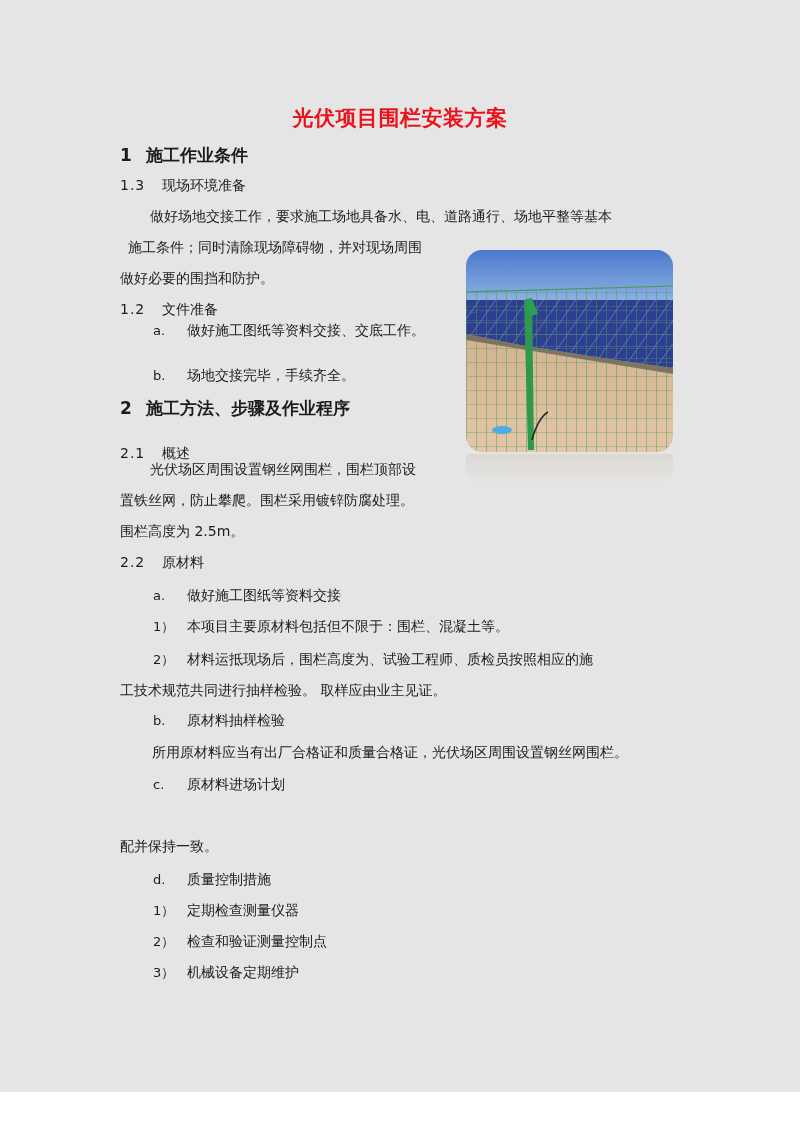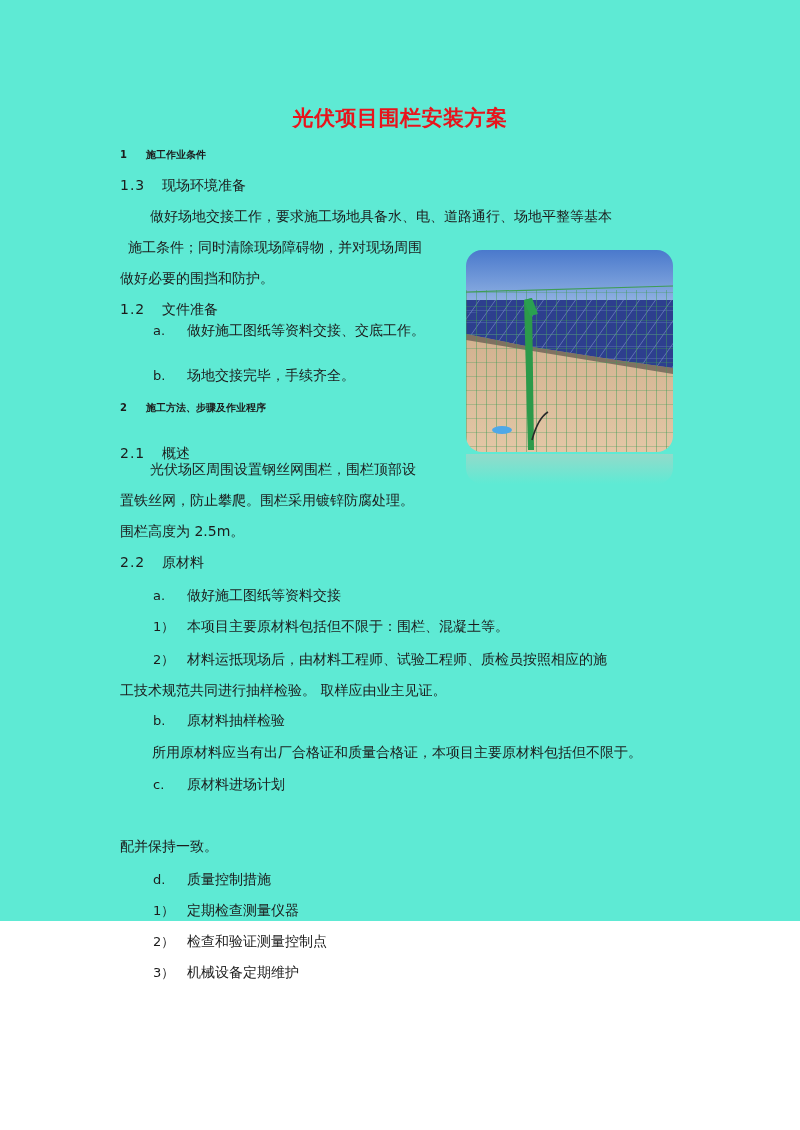--- a/index.html
+++ b/index.html
@@ -11,22 +11,22 @@
       width: 800px;
       height: 1130px;
       position: relative;
       overflow: hidden;
       font-family: "DejaVu Sans", "Liberation Sans", sans-serif;
       color: #1a1a1a;
     }
     .page {
       position: absolute;
       left: 0; top: 0;
-      width: 800px; height: 921px;
-      background: #5eead4;
+      width: 800px; height: 1092px;
+      background: #e5e5e5;
     }
     .title {
       position: absolute;
       left: 0;
       width: 800px;
       top: 104px;
       text-align: center;
       font-size: 21px;
       font-weight: bold;
       color: #e8141c;
@@ -35,21 +35,21 @@
     }
     .line {
       position: absolute;
       font-size: 14px;
       line-height: 20px;
       white-space: nowrap;
       color: #1c1c1c;
     }
     .h1 {
       font-weight: bold;
-      font-size: 10px;
+      font-size: 17px;
     }
     .num {
       display: inline-block;
     }
     .h1 .num { width: 26px; }
     .h2 .num { width: 42px; letter-spacing: 1px; }
     .li .num { width: 34px; font-size: 13px; }
     .photo-wrap {
       position: absolute;
       left: 466px;
@@ -121,28 +121,28 @@
     <span class="num">2.2</span><span>原材料</span>
   </div>
 
   <div class="line li" style="left:153px; top:585px;">
     <span class="num">a.</span><span>做好施工图纸等资料交接</span>
   </div>
   <div class="line li" style="left:153px; top:616px;">
     <span class="num">1）</span><span>本项目主要原材料包括但不限于：围栏、混凝土等。</span>
   </div>
   <div class="line li" style="left:153px; top:649px;">
-    <span class="num">2）</span><span>材料运抵现场后，由材料工程师、试验工程师、质检员按照相应的施</span>
+    <span class="num">2）</span><span>材料运抵现场后，围栏高度为、试验工程师、质检员按照相应的施</span>
   </div>
   <div class="line" style="left:120px; top:680px;">工技术规范共同进行抽样检验。 取样应由业主见证。</div>
 
   <div class="line li" style="left:153px; top:710px;">
     <span class="num">b.</span><span>原材料抽样检验</span>
   </div>
-  <div class="line" style="left:152px; top:742px;">所用原材料应当有出厂合格证和质量合格证，本项目主要原材料包括但不限于。</div>
+  <div class="line" style="left:152px; top:742px;">所用原材料应当有出厂合格证和质量合格证，光伏场区周围设置钢丝网围栏。</div>
 
   <div class="line li" style="left:153px; top:774px;">
     <span class="num">c.</span><span>原材料进场计划</span>
   </div>
   <div class="line" style="left:120px; top:836px;">配并保持一致。</div>
 
   <div class="line li" style="left:153px; top:869px;">
     <span class="num">d.</span><span>质量控制措施</span>
   </div>
   <div class="line li" style="left:153px; top:900px;">

